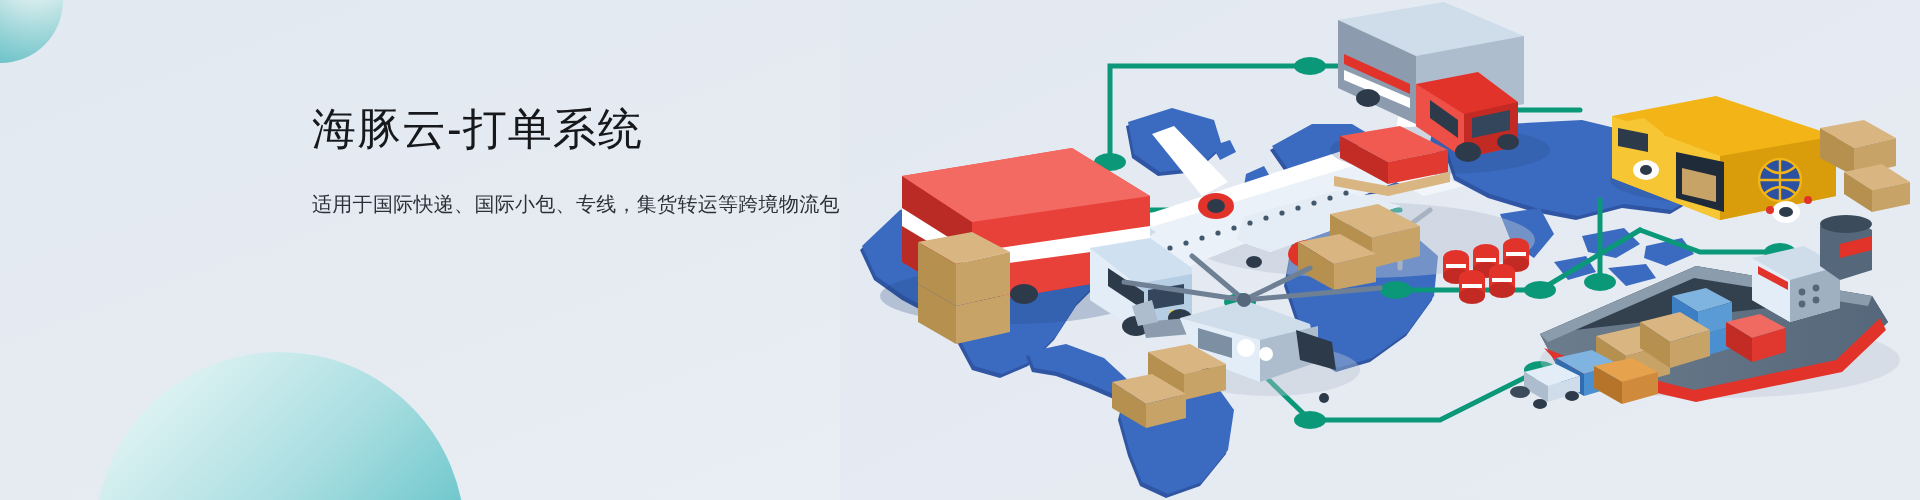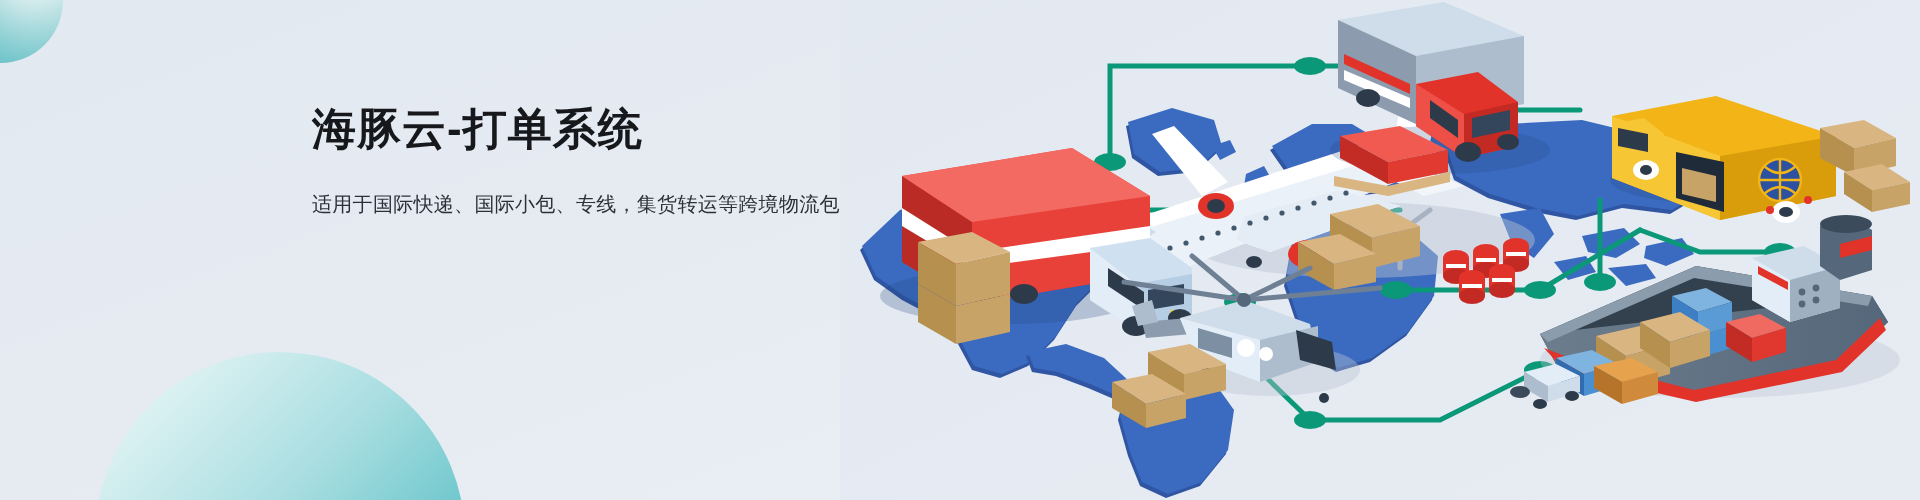--- a/index.html
+++ b/index.html
@@ -18,21 +18,21 @@
     left:-62px;top:-62px;width:125px;height:125px;
     background:radial-gradient(circle at 78% 22%, #f2fafa 0%, #cfe9ea 28%, #8ed0d4 58%, #3fb1b8 100%);
   }
   .blob-bl{
     left:95px;top:352px;width:370px;height:370px;
     background:linear-gradient(135deg,#eefafa 0%,#d6eff0 18%,#a9dee1 45%,#6bc6cb 72%,#35b0b8 100%);
   }
   
   .copy{position:absolute;left:312px;top:104px;width:620px;}
   .title{
-    font-size:44px;line-height:1.15;color:#16181c;font-weight:700;
+    font-size:44px;line-height:1.15;color:#16181c;font-weight:400;
     letter-spacing:1px;margin:0 0 34px 0;white-space:nowrap;
   }
   .subtitle{
     font-size:20px;line-height:1.5;color:#2b3139;font-weight:400;
     letter-spacing:.3px;margin:0;white-space:nowrap;
   }
   
   .art{position:absolute;left:840px;top:0;width:1080px;height:500px;}
   .art svg{display:block;width:1080px;height:500px;}
 </style>

